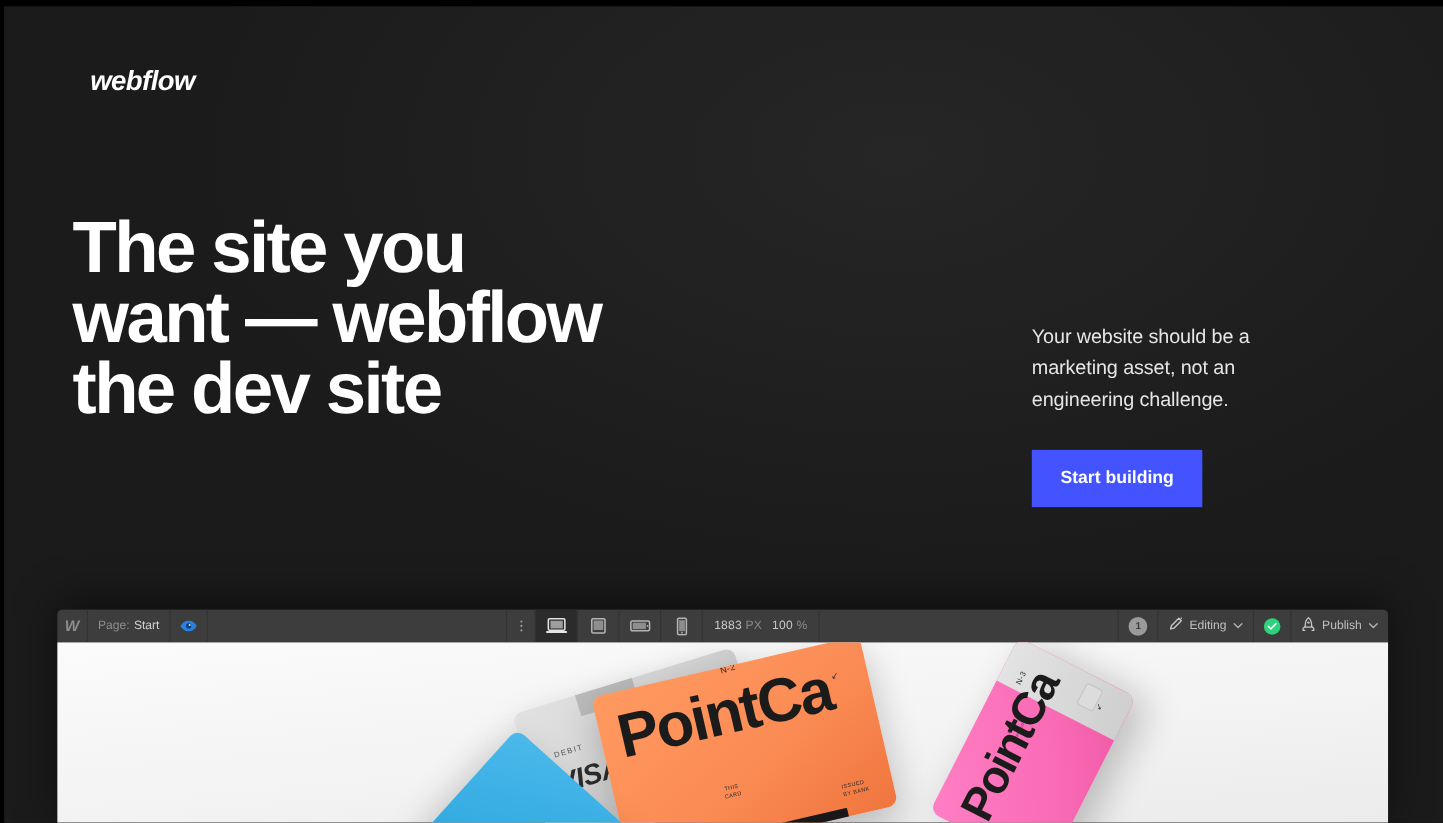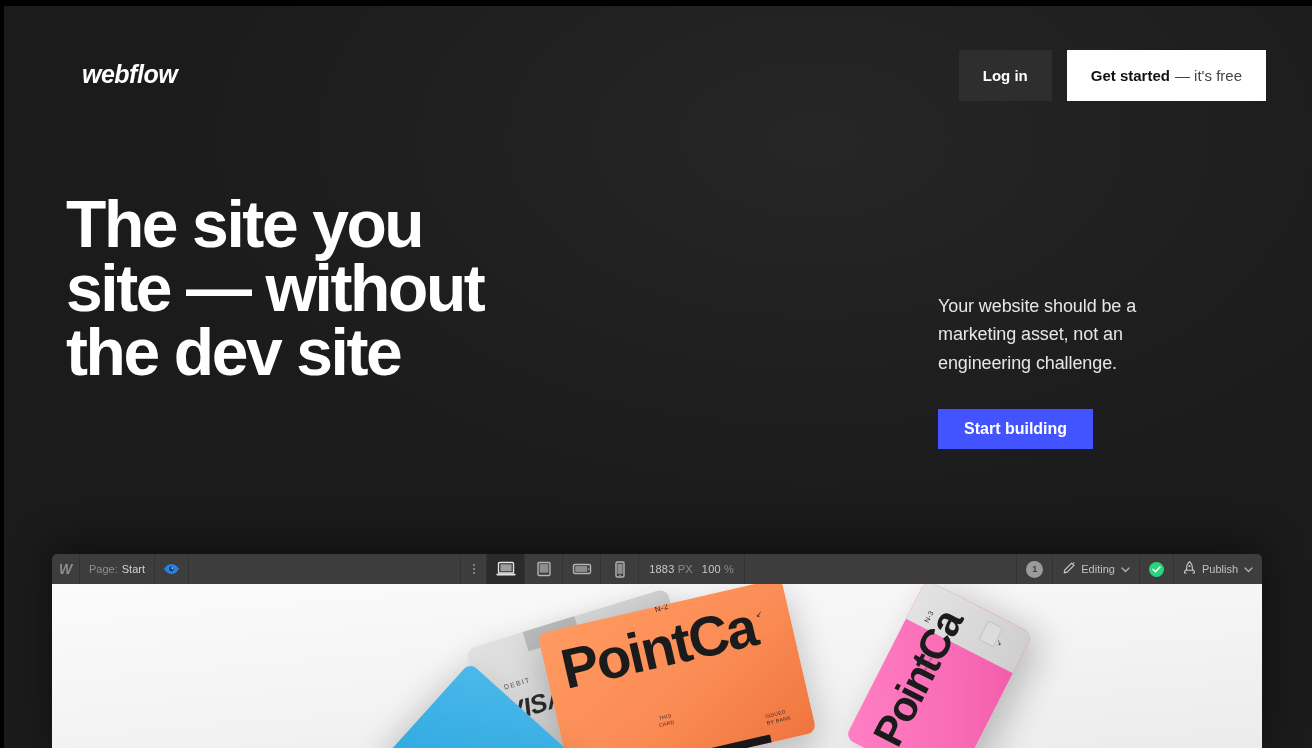--- a/index.html
+++ b/index.html
@@ -102,21 +102,21 @@
     font-size: 18px;
     line-height: 1.57;
     color: #e6e6e6;
     letter-spacing: -0.1px;
   }
   #cta {
     margin-top: 32px;
     display: inline-flex;
     align-items: center;
     justify-content: center;
-    height: 40px;
+    height: 52px;
     padding: 0 26px;
     background: #4353ff;
     color: #fff;
     font-size: 16px;
     font-weight: bold;
     border: none;
     cursor: pointer;
     font-family: "Liberation Sans", sans-serif;
   }
 
@@ -311,32 +311,25 @@
 </style>
 </head>
 <body>
 
 <div id="page">
   <div id="hero">
 
     <div id="nav">
       <div id="logo">webflow</div>
 
-      <div id="nav-actions">
-        <button class="btn-login">Log in</button>
-        <button class="btn-getstarted">
-          <span class="strong">Get started</span>
-          <span class="light">— it's free</span>
-        </button>
-      </div>
     </div>
 
     <h1 id="headline">
       <span class="ln">The site you</span>
-      <span class="ln">site — without</span>
+      <span class="ln">want — webflow</span>
       <span class="ln">the dev site</span>
     </h1>
 
     <div id="subcopy-wrap">
       <p id="subcopy">Your website should be a marketing asset, not an engineering challenge.</p>
       <button id="cta">Start building</button>
     </div>
 
     <div id="designer">
 

